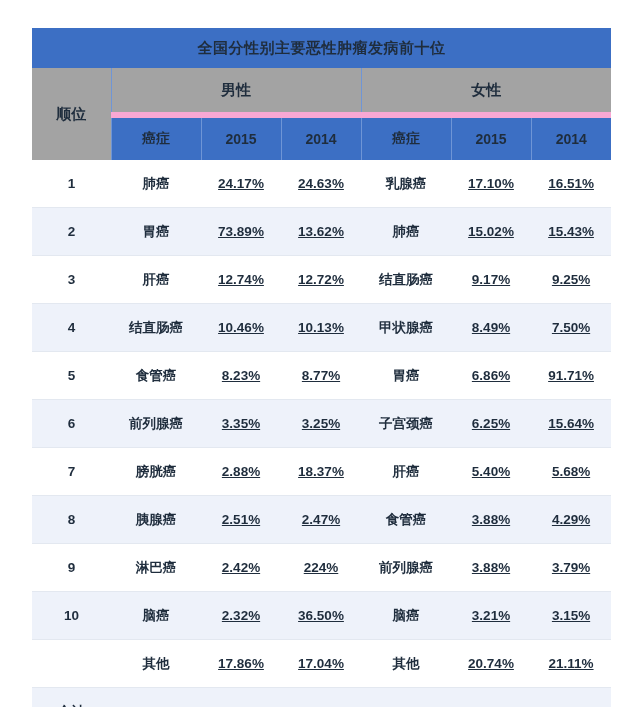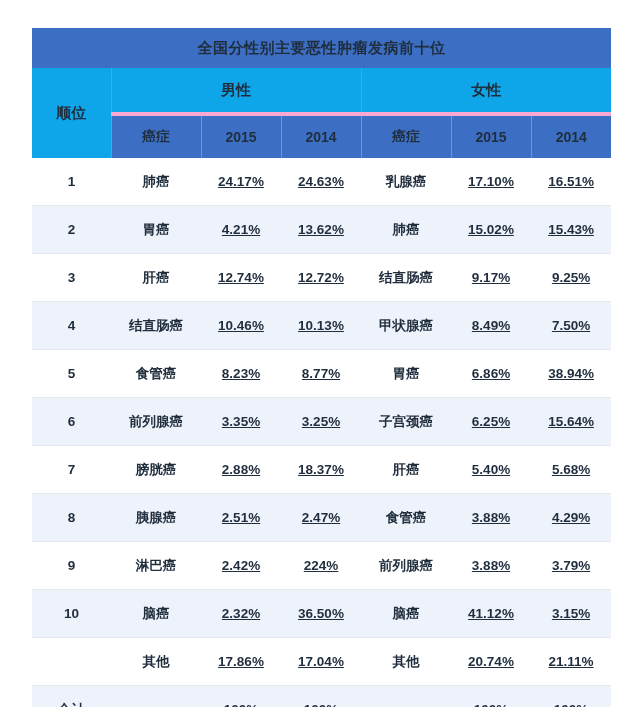--- a/index.html
+++ b/index.html
@@ -35,34 +35,34 @@
   }
   
   .title-row td {
     background: #3c6fc4;
     color: #ffffff;
     font-size: 15px;
     height: 38px;
     letter-spacing: 0.5px;
   }
   .group-row td {
-    background: #0ea5e9;
+    background: #a3a3a3;
     color: #ffffff;
     font-size: 15px;
     height: 42px;
     border-right: 1px solid #6f95d6;
   }
   .group-row td:last-child { border-right: none; font-family: Liberation Serif, serif; }
   .sub-row td {
     background: #3c6fc4;
     color: #ffffff;
     font-size: 14px;
     height: 40px;
     border-right: 1px solid #6f95d6;
-    border-top: 4px solid #f9a8d4;
+    border-top: 6px solid #f9a8d4;
   }
   .sub-row td:last-child { border-right: none; }
   
   tbody tr td {
     font-size: 13.5px;
     height: 45px;
     border-bottom: 1px solid #e3e8f0;
   }
   tbody tr.odd td { background: #ffffff; }
   tbody tr.even td { background: #eef2fa; }
@@ -121,21 +121,21 @@
         <td class="name">肺癌</td>
         <td class="pct">24.17%</td>
         <td class="pct">24.63%</td>
         <td class="name">乳腺癌</td>
         <td class="pct">17.10%</td>
         <td class="pct">16.51%</td>
       </tr>
       <tr class="even">
         <td class="rank">2</td>
         <td class="name">胃癌</td>
-        <td class="pct">4.21%</td>
+        <td class="pct">73.89%</td>
         <td class="pct">13.62%</td>
         <td class="name">肺癌</td>
         <td class="pct">15.02%</td>
         <td class="pct">15.43%</td>
       </tr>
       <tr class="odd">
         <td class="rank">3</td>
         <td class="name">肝癌</td>
         <td class="pct">12.74%</td>
         <td class="pct">12.72%</td>
@@ -152,21 +152,21 @@
         <td class="pct">8.49%</td>
         <td class="pct">7.50%</td>
       </tr>
       <tr class="odd">
         <td class="rank">5</td>
         <td class="name">食管癌</td>
         <td class="pct">8.23%</td>
         <td class="pct">8.77%</td>
         <td class="name">胃癌</td>
         <td class="pct">6.86%</td>
-        <td class="pct">38.94%</td>
+        <td class="pct">91.71%</td>
       </tr>
       <tr class="even">
         <td class="rank">6</td>
         <td class="name">前列腺癌</td>
         <td class="pct">3.35%</td>
         <td class="pct">3.25%</td>
         <td class="name">子宫颈癌</td>
         <td class="pct">6.25%</td>
         <td class="pct">15.64%</td>
       </tr>
@@ -196,21 +196,21 @@
         <td class="name">前列腺癌</td>
         <td class="pct">3.88%</td>
         <td class="pct">3.79%</td>
       </tr>
       <tr class="even">
         <td class="rank">10</td>
         <td class="name">脑癌</td>
         <td class="pct">2.32%</td>
         <td class="pct">36.50%</td>
         <td class="name">脑癌</td>
-        <td class="pct">41.12%</td>
+        <td class="pct">3.21%</td>
         <td class="pct">3.15%</td>
       </tr>
       <tr class="other">
         <td class="rank"></td>
         <td class="name">其他</td>
         <td class="pct">17.86%</td>
         <td class="pct">17.04%</td>
         <td class="name">其他</td>
         <td class="pct">20.74%</td>
         <td class="pct">21.11%</td>

